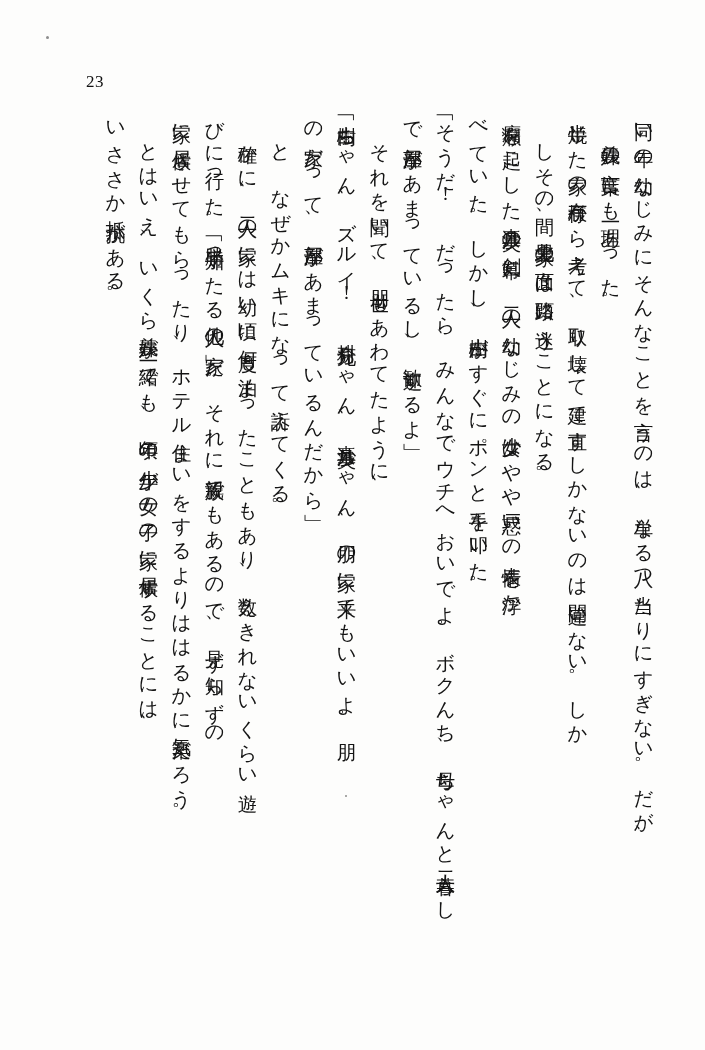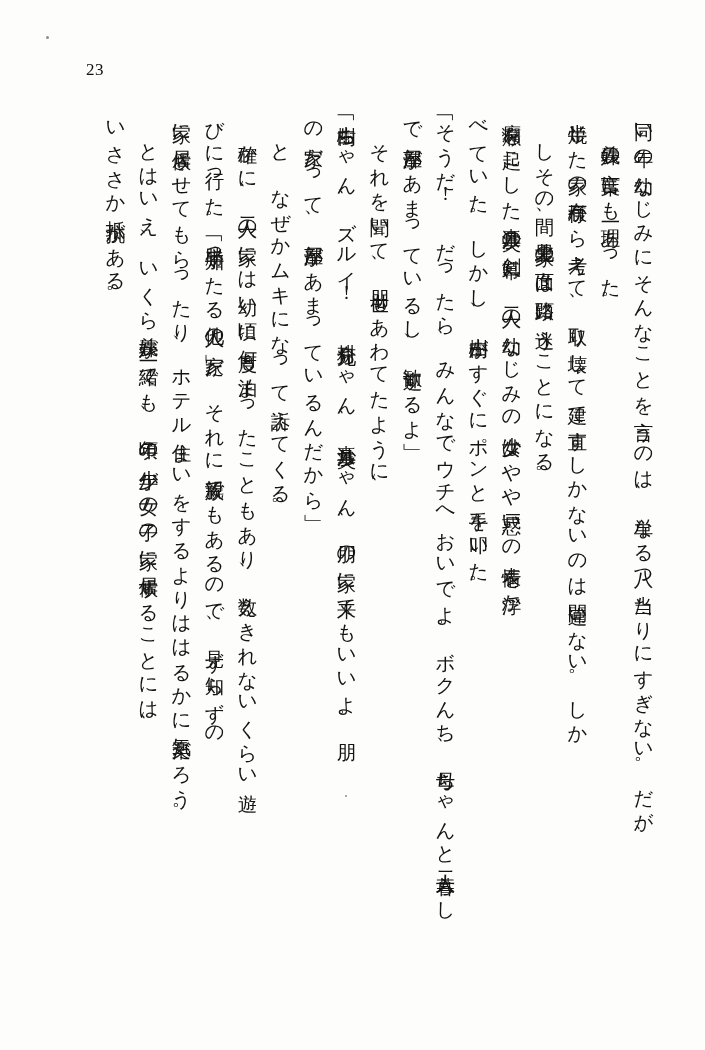--- a/index.html
+++ b/index.html
@@ -15,21 +15,21 @@
     position: relative;
     overflow: hidden;
   }
   .page {
     position: absolute;
     inset: 0;
     background: #fdfdfc;
   }
   .page-number {
     position: absolute;
-    top: 60px;
+    top: 72px;
     left: 86px;
     font-size: 17px;
     font-family: "Liberation Serif", "DejaVu Serif", serif;
     color: #111;
     letter-spacing: 0.5px;
   }
   .text-block {
     position: absolute;
     top: 108px;
     right: 52px;

